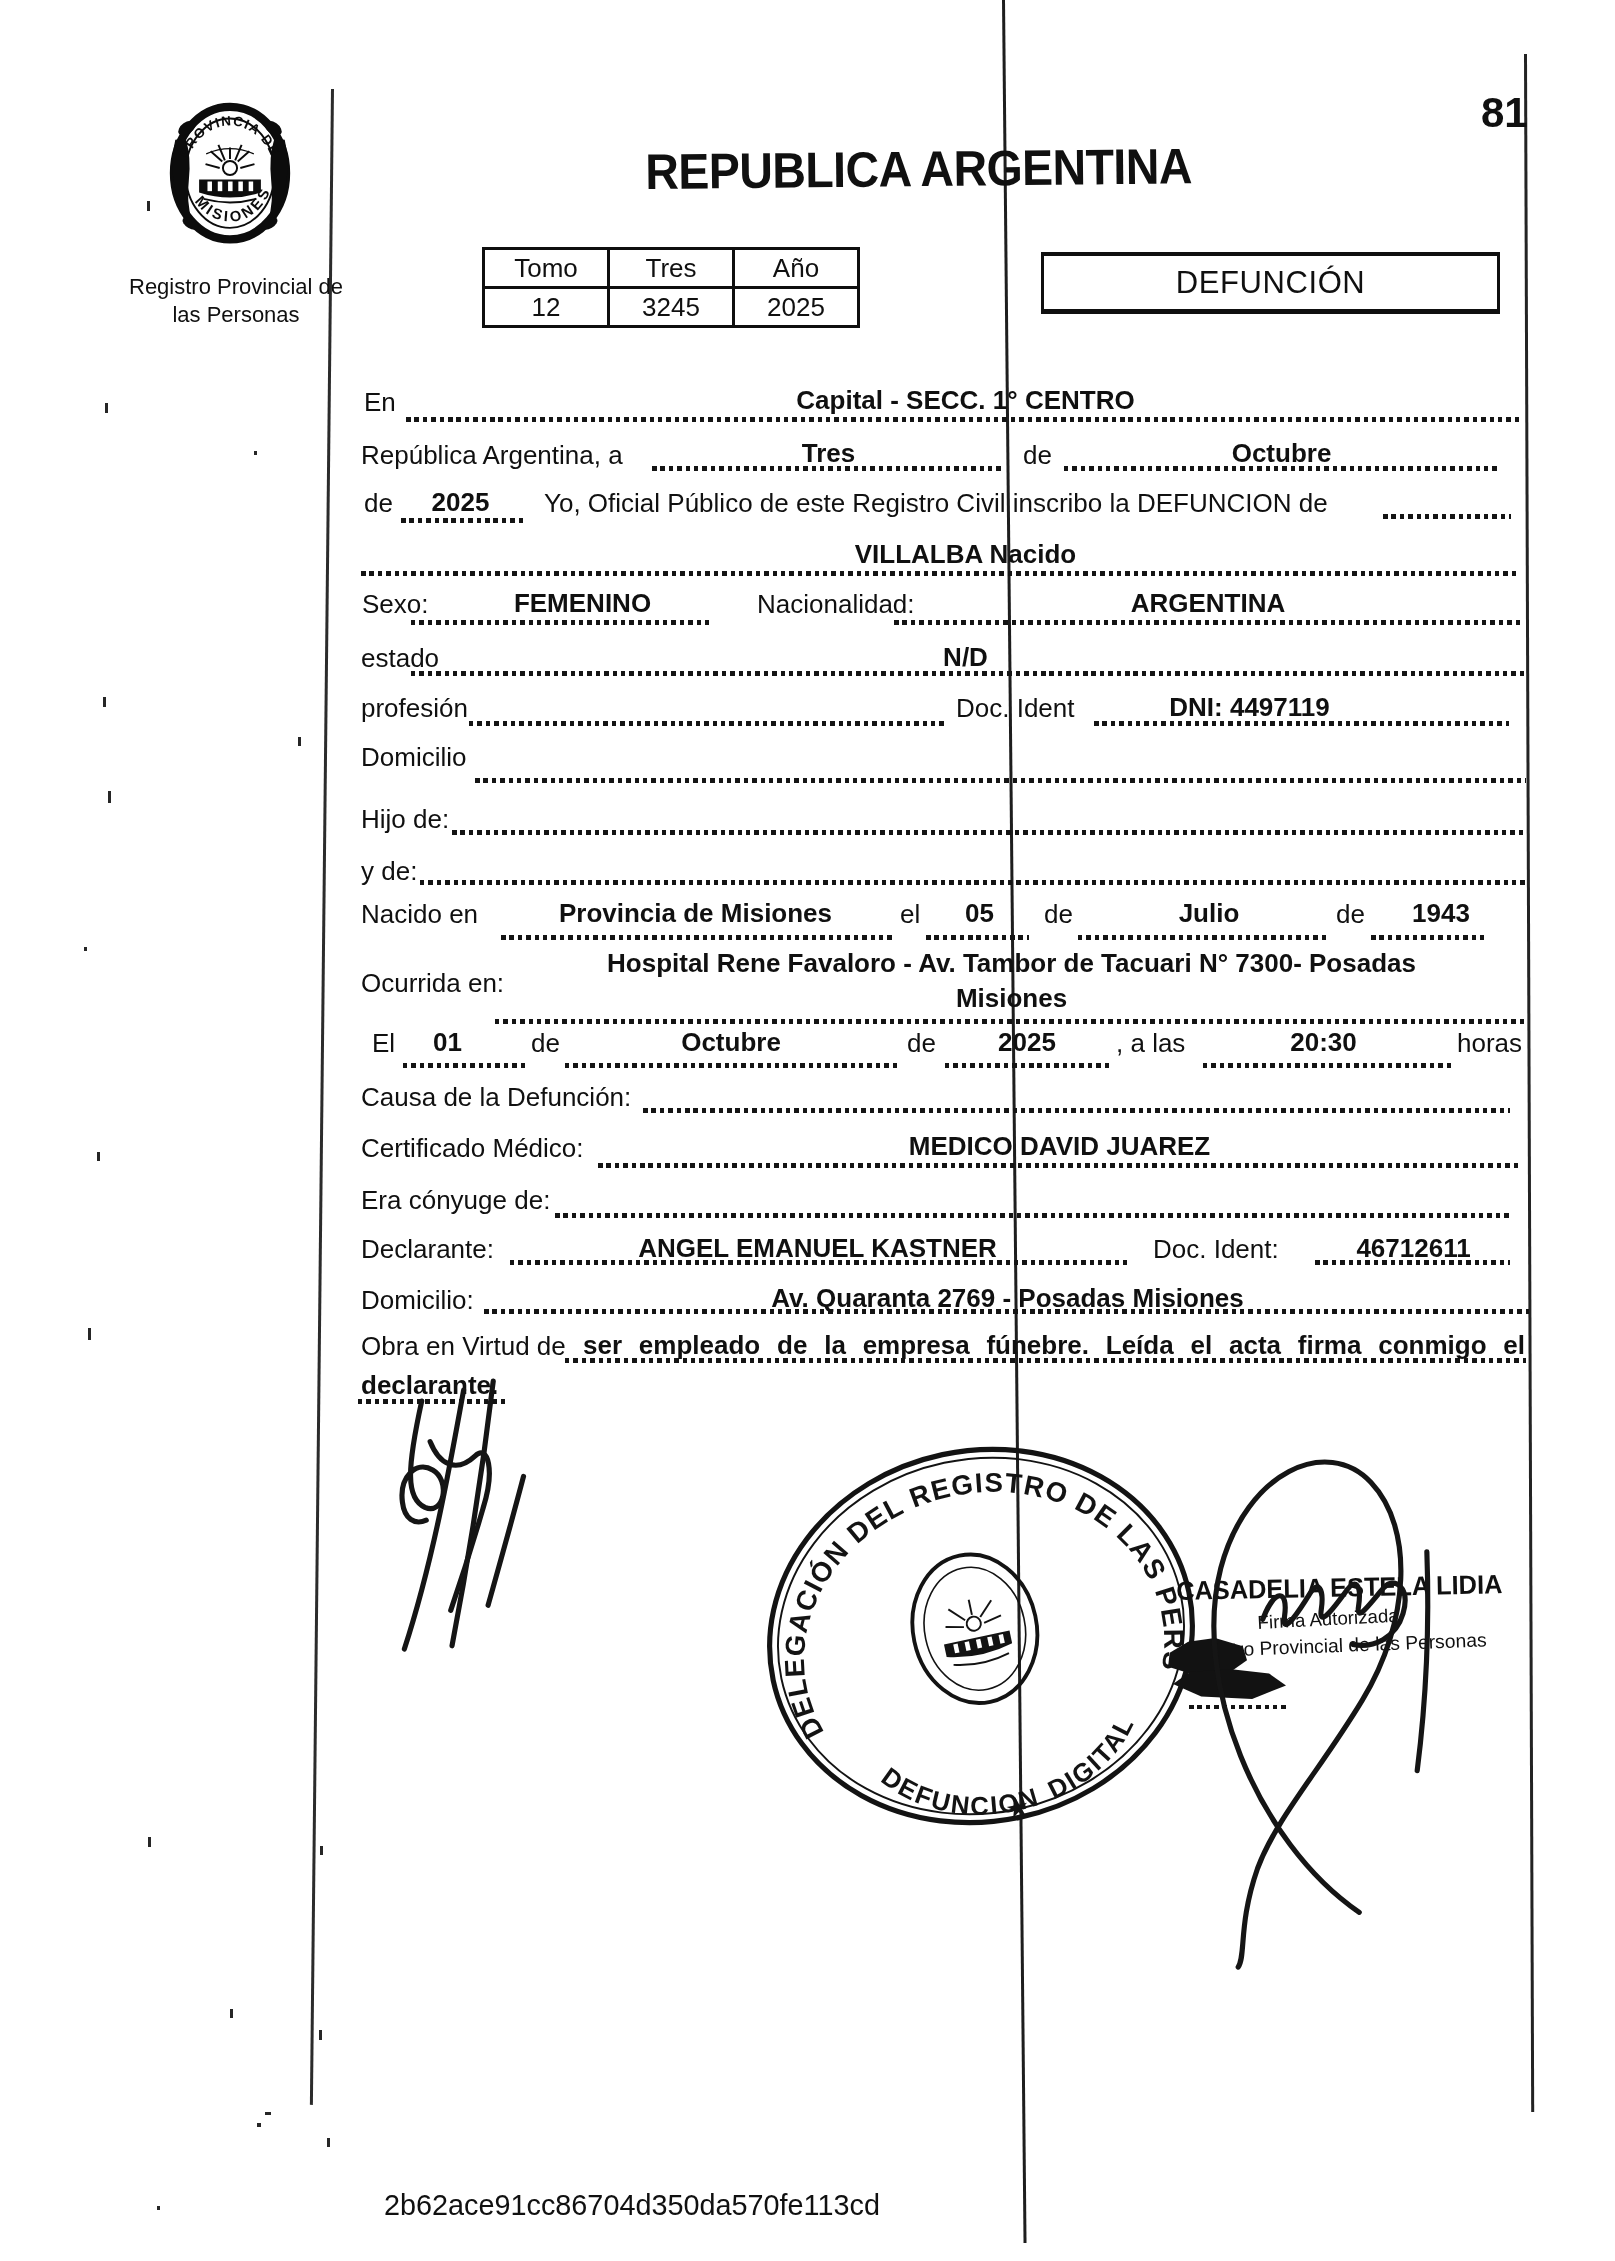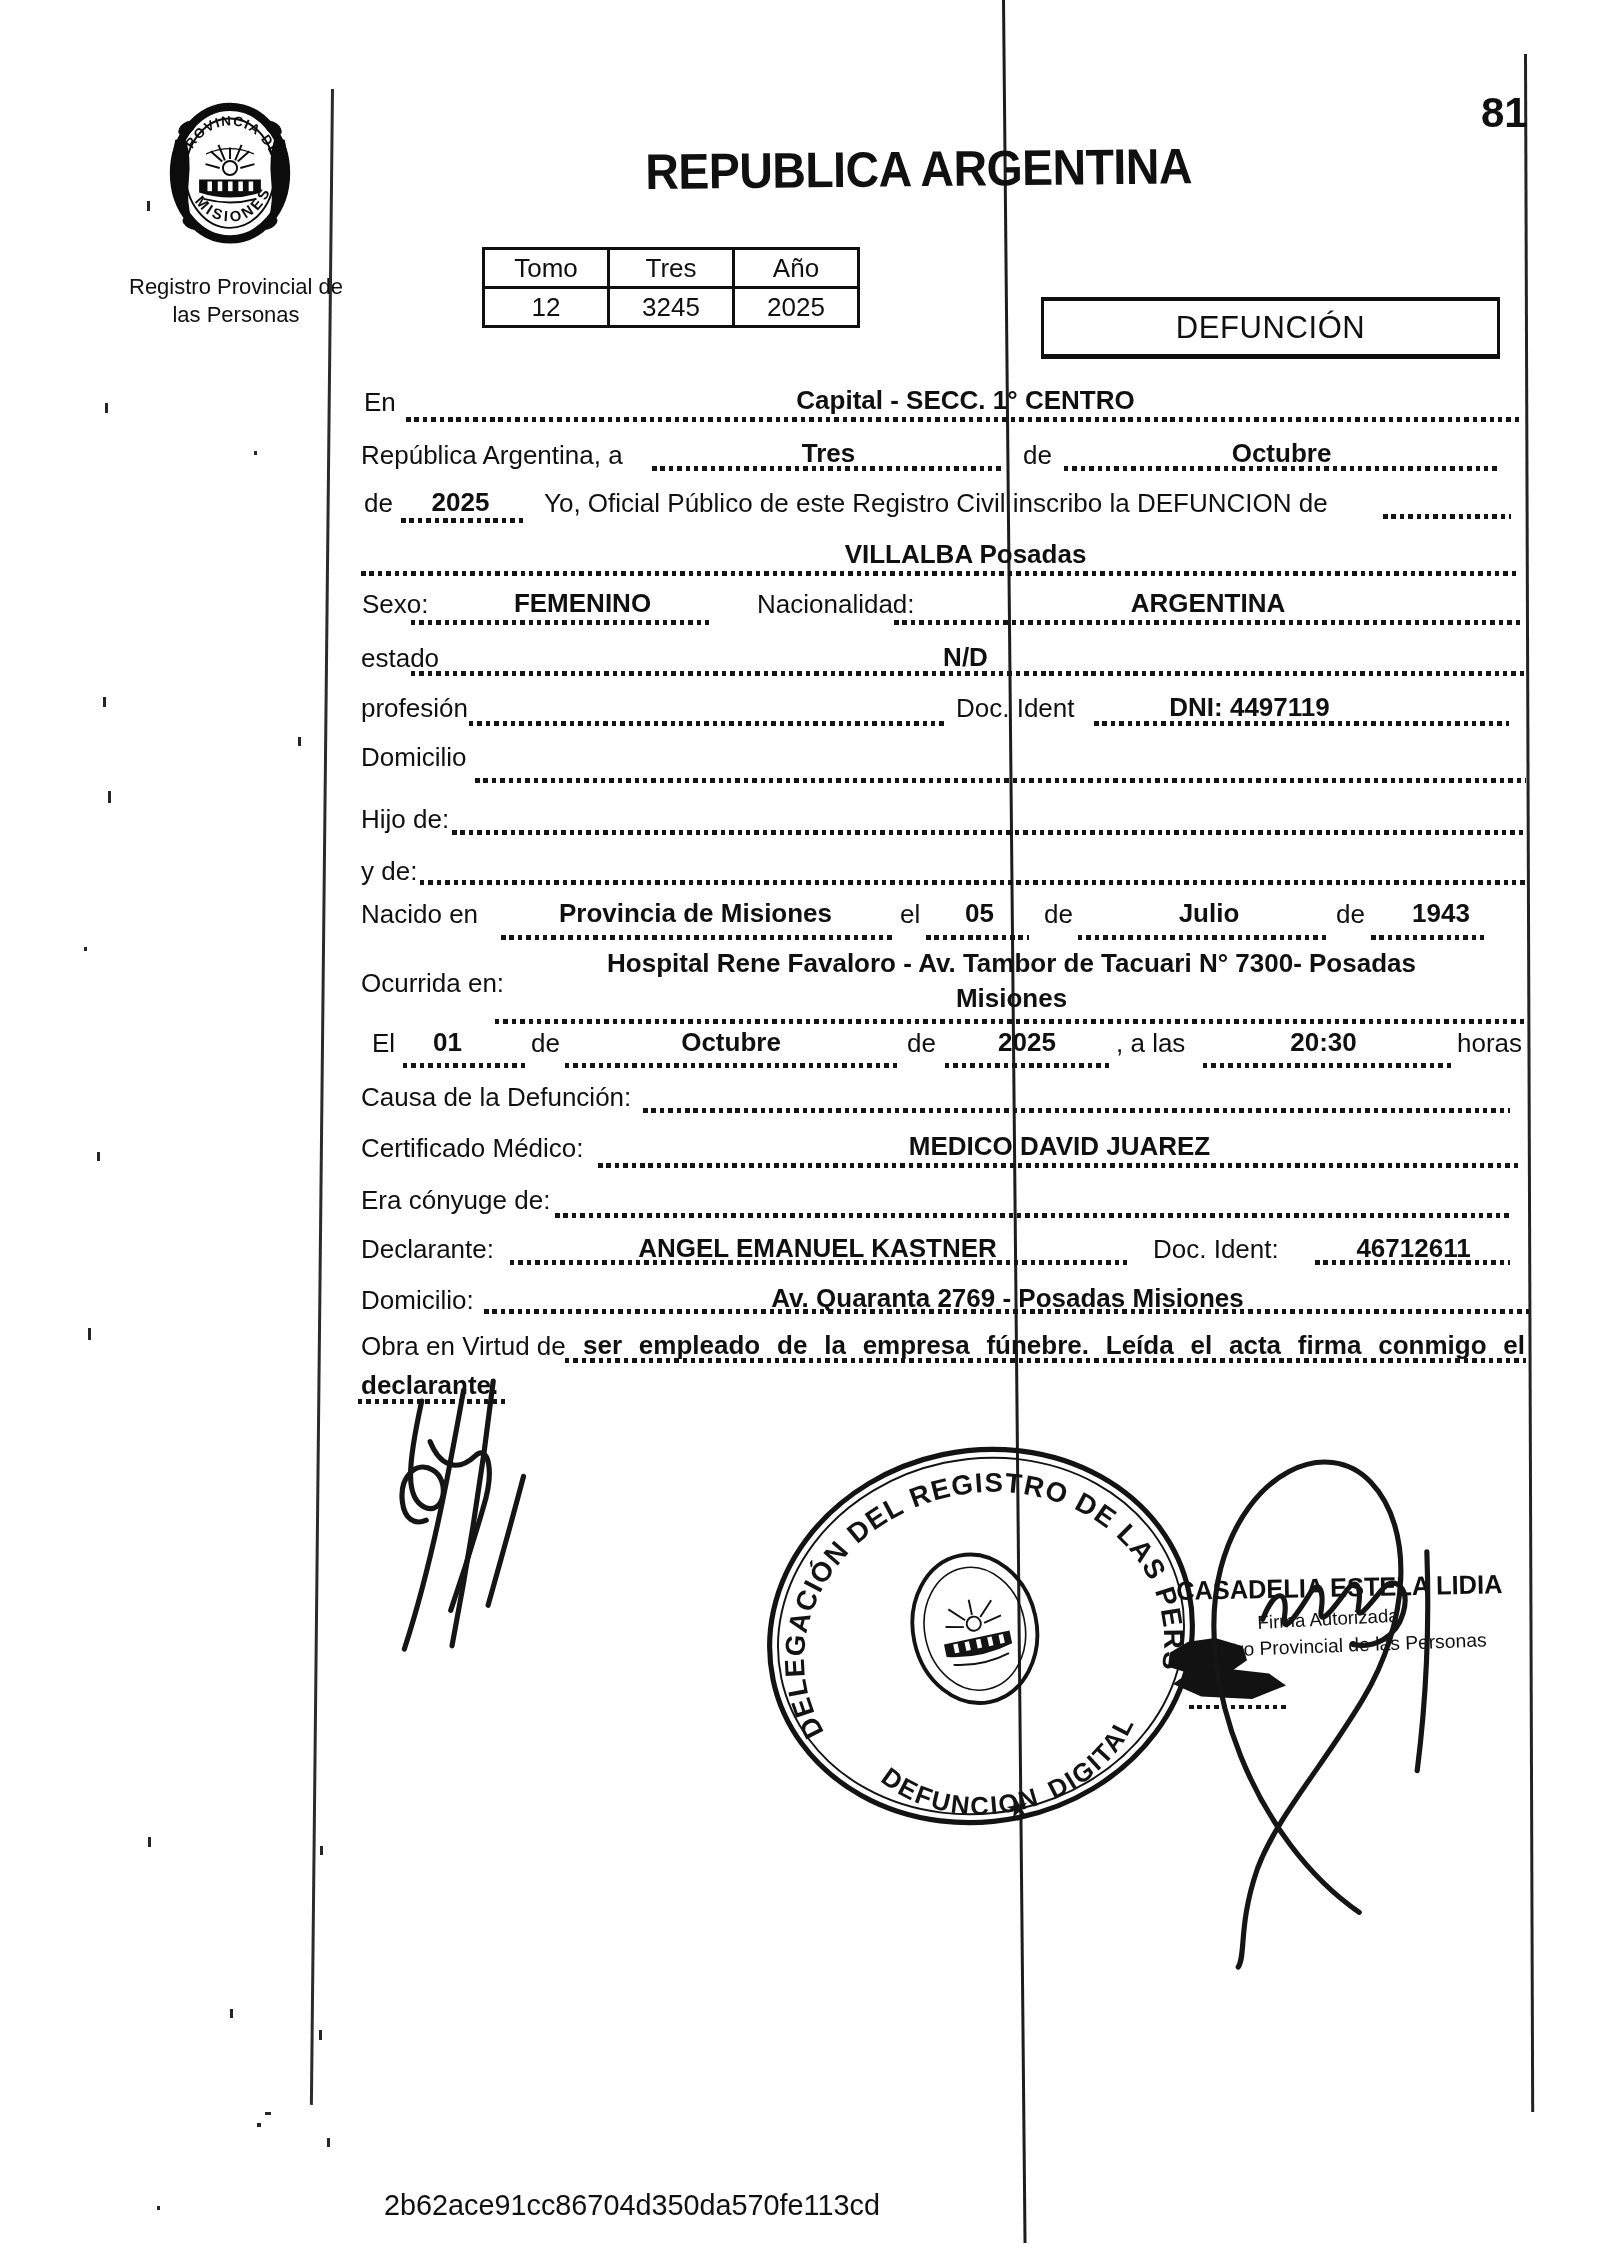--- a/index.html
+++ b/index.html
@@ -21,21 +21,21 @@
   .pageno{position:absolute;left:1481px;top:89px;font-size:42px;font-weight:700;}
   .org{position:absolute;left:115px;top:273px;width:242px;text-align:center;font-size:22px;line-height:1.25;}
   .rtable{position:absolute;left:482px;top:247px;border:3.9px solid #0f0f0f;}
   .rrow{display:flex;}
   .rrow.hdr{border-bottom:3.9px solid #0f0f0f;}
   .rcell{width:122px;height:36px;display:flex;align-items:center;justify-content:center;font-size:26px;border-right:3.2px solid #0f0f0f;}
   .rcell:last-child{border-right:none;}
   .typebox{
     position:absolute;left:1041px;top:252px;width:453px;height:53px;border:3.2px solid #0f0f0f;
     border-top-width:4.5px;border-bottom-width:5.8px;display:flex;align-items:center;justify-content:center;
-    font-size:31px;letter-spacing:0.6px;margin-top:45px;
+    font-size:31px;letter-spacing:0.6px;
   }
   .just{text-align:justify;text-align-last:justify;white-space:nowrap;}
   .blob{position:absolute;background:#121212;}
   svg text{font-family:"Liberation Sans",sans-serif;}
 </style>
 </head>
 <body>
 
 <div class="page">
 
@@ -122,21 +122,21 @@
   <span class="t b c" style="left:1064px;top:439px;width:435px;">Octubre</span>
   <div class="dots" style="left:652px;top:466px;width:353px;"></div>
   <div class="dots" style="left:1064px;top:466px;width:435px;"></div>
 
   <span class="t" style="left:364px;top:489px;">de</span>
   <span class="t b c" style="left:406px;top:488px;width:109px;">2025</span>
   <span class="t" style="left:544px;top:489px;">Yo, Oficial Público de este Registro Civil inscribo la DEFUNCION de</span>
   <div class="dots" style="left:401px;top:518px;width:122px;"></div>
   <div class="dots" style="left:1383px;top:514px;width:128px;"></div>
 
-  <span class="t b c" style="left:708px;top:540px;width:515px;">VILLALBA Posadas</span>
+  <span class="t b c" style="left:708px;top:540px;width:515px;">VILLALBA Nacido</span>
   <div class="dots" style="left:361px;top:571px;width:1159px;"></div>
 
   <span class="t" style="left:362px;top:590px;">Sexo:</span>
   <span class="t b c" style="left:444px;top:589px;width:277px;">FEMENINO</span>
   <div class="dots" style="left:411px;top:620px;width:299px;"></div>
   <span class="t" style="left:757px;top:590px;">Nacionalidad:</span>
   <span class="t b c" style="left:915px;top:589px;width:586px;">ARGENTINA</span>
   <div class="dots" style="left:894px;top:620px;width:626px;"></div>
 
   <span class="t" style="left:361px;top:644px;">estado</span>

